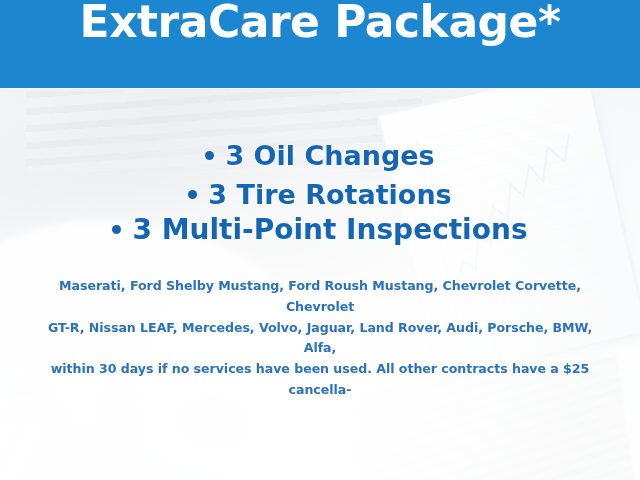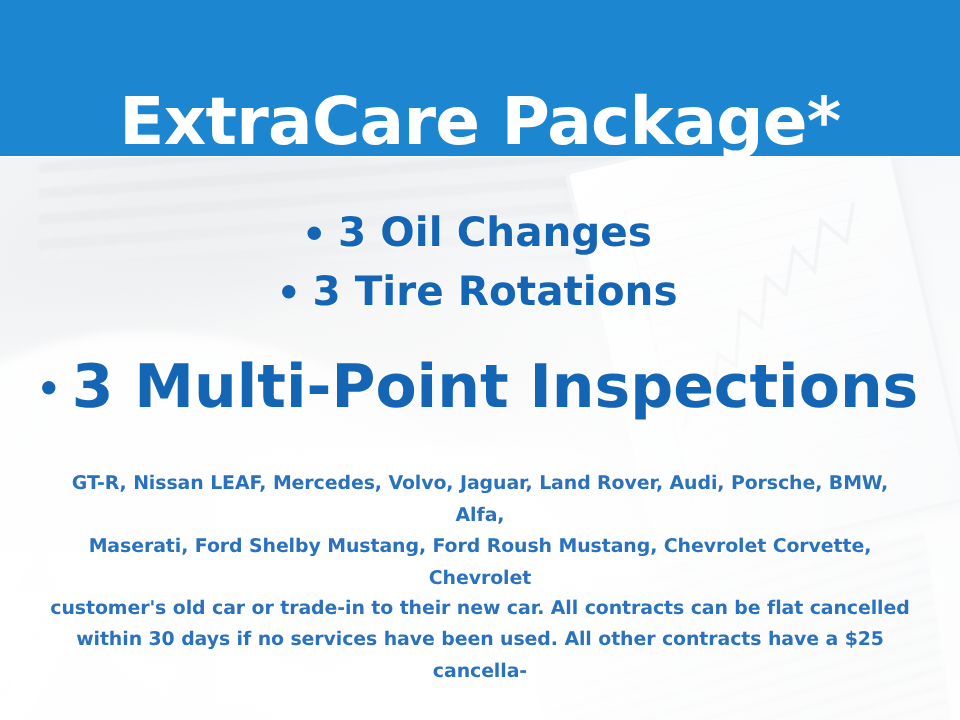--- a/index.html
+++ b/index.html
@@ -142,24 +142,24 @@
       radial-gradient(ellipse 80% 70% at 42% 72%, rgba(255,255,255,0.97) 0%, rgba(255,255,255,0.80) 42%, rgba(255,255,255,0.52) 72%, rgba(255,255,255,0.46) 100%),
       linear-gradient(to bottom, rgba(255,255,255,0.55) 0%, rgba(255,255,255,0.60) 40%, rgba(255,255,255,0.74) 100%);
   }
 
   
   .header-band {
     position: absolute;
     left: 0;
     top: 0;
     width: 100%;
-    height: 104px;
+    height: 88px;
     background: #1c86d0;
     display: flex;
-    align-items: flex-end;
+    align-items: flex-start;
     justify-content: center;
     box-shadow: 0 1px 0 rgba(255,255,255,0.55);
     z-index: 3;
   }
   .header-title {
     color: #ffffff;
     font-size: 44px;
     font-weight: bold;
     letter-spacing: -0.5px;
     line-height: 1;
@@ -198,21 +198,21 @@
     display: inline-block;
     width: 9px;
     height: 9px;
     border-radius: 50%;
     background: #1565b5;
     margin-right: 11px;
     flex: 0 0 auto;
   }
   .benefit-row.b1 { font-size: 27px; }
   .benefit-row.b2 { font-size: 27px; margin-top: 7px; justify-content: flex-end; }
-  .benefit-row.b3 { font-size: 40px; margin-top: 24px; }
+  .benefit-row.b3 { font-size: 28px; margin-top: 2px; }
 
   
   .fineprint {
     margin-top: 30px;
     width: 575px;
     text-align: center;
     color: #2a72bd;
     font-size: 12.6px;
     font-weight: bold;
     line-height: 1.66;
@@ -260,22 +260,21 @@
       </div>
 
       <div class="benefit-row b3">
         <span class="dot"></span>
         <span>3 Multi-Point Inspections</span>
       </div>
 
     </div>
 
     <div class="fineprint">
+      <div>Maserati, Ford Shelby Mustang, Ford Roush Mustang, Chevrolet Corvette, Chevrolet</div>
       <div>GT-R, Nissan LEAF, Mercedes, Volvo, Jaguar, Land Rover, Audi, Porsche, BMW, Alfa,</div>
-      <div>Maserati, Ford Shelby Mustang, Ford Roush Mustang, Chevrolet Corvette, Chevrolet</div>
-      <div>customer's old car or trade-in to their new car. All contracts can be flat cancelled</div>
       <div>within 30 days if no services have been used. All other contracts have a $25 cancella-</div>
 
     </div>
 
   </div>
 
 </div>
 
 </body></html>

